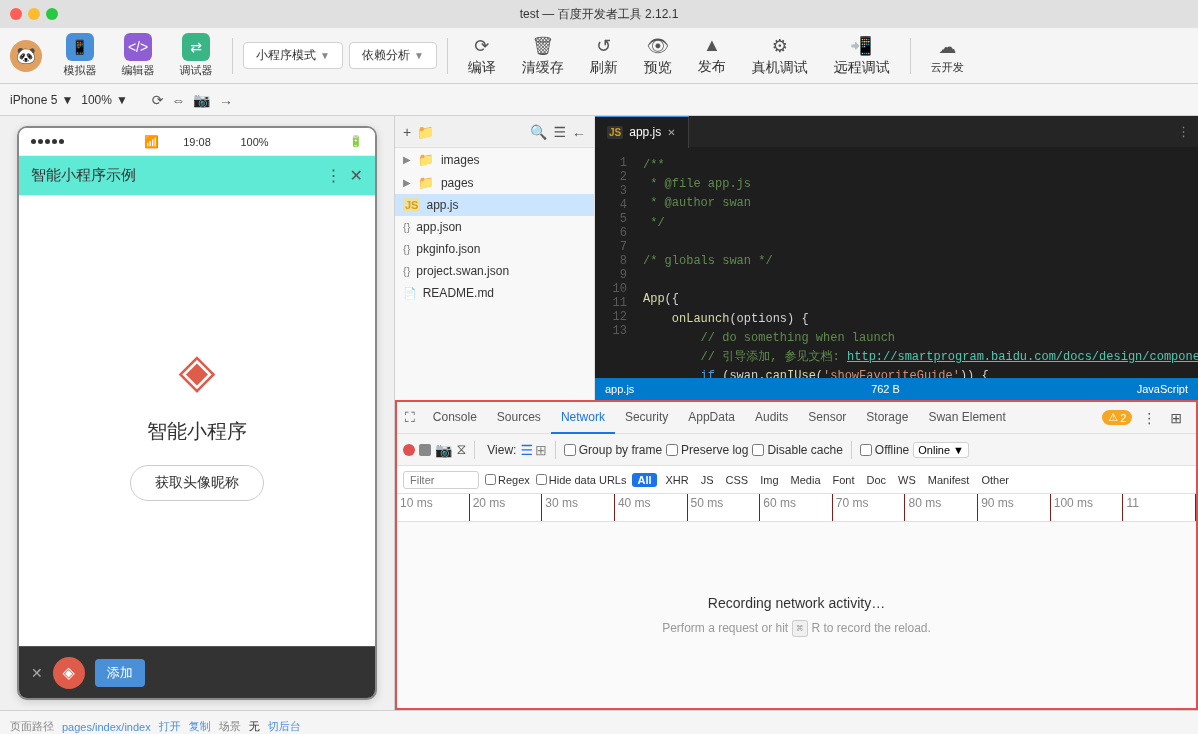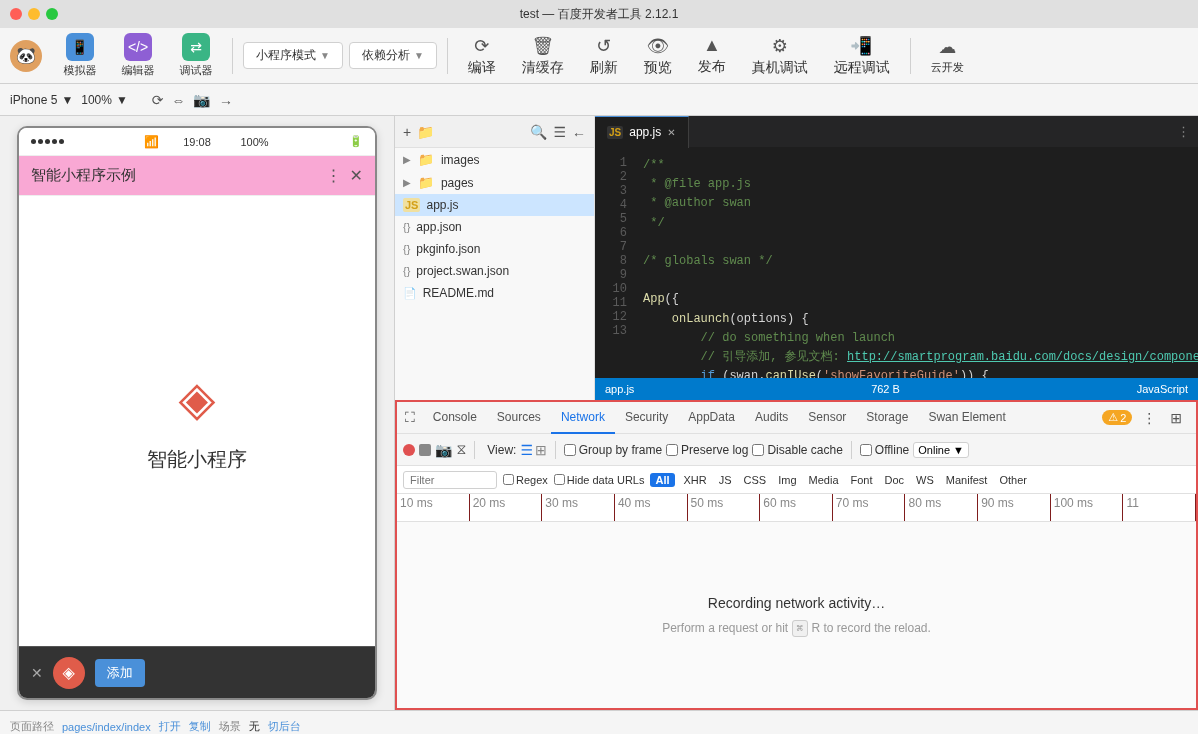--- a/index.html
+++ b/index.html
@@ -43,21 +43,21 @@
     
     #main { display: flex; height: calc(734px - 28px - 56px - 32px - 24px); }
 
     
     #simulator { width: 395px; background: #f0f0f0; border-right: 1px solid #d0d0d0; position: relative; display: flex; flex-direction: column; }
     #phone-frame { margin: 10px auto; width: 360px; background: white; border-radius: 10px; border: 2px solid #888; box-shadow: 0 2px 8px rgba(0,0,0,0.15); flex: 1; overflow: hidden; display: flex; flex-direction: column; }
     #phone-statusbar { height: 28px; background: white; display: flex; align-items: center; justify-content: space-between; padding: 0 12px; font-size: 11px; color: #333; border-bottom: 1px solid #eee; }
     .phone-dots { display: flex; gap: 2px; }
     .phone-dot { width: 5px; height: 5px; border-radius: 50%; background: #333; }
     .wifi-icon { font-size: 12px; }
-    #phone-titlebar { height: 40px; background: #f9a8d4; border-bottom: 1px solid #eee; display: flex; align-items: center; justify-content: space-between; padding: 0 12px; }
+    #phone-titlebar { height: 40px; background: #5eead4; border-bottom: 1px solid #eee; display: flex; align-items: center; justify-content: space-between; padding: 0 12px; }
     #phone-titlebar .icons { display: flex; gap: 8px; color: #555; font-size: 16px; }
     #phone-content { flex: 1; display: flex; flex-direction: column; align-items: center; justify-content: center; gap: 20px; }
     .smartprogram-logo { font-size: 48px; color: #e05c4a; }
     .smartprogram-text { font-size: 20px; color: #333; font-weight: 500; }
     .btn-getavatar { border: 1px solid #ccc; border-radius: 20px; padding: 8px 24px; font-size: 14px; color: #333; background: white; cursor: pointer; }
     #phone-bottom { height: 52px; background: #333; display: flex; align-items: center; padding: 0 12px; gap: 10px; border-top: 1px solid #555; }
     .close-x { color: #aaa; font-size: 14px; cursor: pointer; }
     .follow-logo { width: 32px; height: 32px; background: #e05c4a; border-radius: 50%; display: flex; align-items: center; justify-content: center; color: white; font-size: 16px; }
     .follow-text { color: white; font-size: 13px; flex: 1; }
     .add-btn { background: #4a90d9; color: white; border-radius: 4px; padding: 5px 12px; font-size: 13px; cursor: pointer; }
@@ -119,21 +119,21 @@
     .view-icons { display: flex; gap: 2px; }
     .view-icon { font-size: 14px; color: #888; cursor: pointer; }
     .view-icon.active { color: #1a73e8; }
     .nt-sep { width: 1px; height: 18px; background: #d0d0d0; margin: 0 4px; }
     .nt-checkbox { display: flex; align-items: center; gap: 3px; color: #333; cursor: pointer; }
     .nt-checkbox input { width: 12px; height: 12px; }
     .offline-select { border: 1px solid #d0d0d0; border-radius: 3px; font-size: 11px; padding: 1px 4px; background: white; cursor: pointer; display: flex; align-items: flex-end; gap: 3px; }
 
     
     #filter-bar { height: 28px; background: white; border-bottom: 1px solid #e0e0e0; display: flex; align-items: center; padding: 0 6px; gap: 6px; font-size: 11px; }
-    #filter-input { border: 1px solid #d0d0d0; border-radius: 3px; padding: 2px 6px; font-size: 11px; width: 94px; }
+    #filter-input { border: 1px solid #d0d0d0; border-radius: 3px; padding: 2px 6px; font-size: 11px; width: 76px; }
     .filter-checkbox { display: flex; align-items: center; gap: 2px; color: #333; }
     .filter-checkbox input { width: 11px; height: 11px; }
     .filter-all { background: #1a73e8; color: white; border-radius: 3px; padding: 1px 5px; font-size: 11px; font-weight: bold; cursor: pointer; }
     .filter-type { color: #333; cursor: pointer; padding: 1px 3px; }
 
     
     #timeline { height: 28px; background: white; border-bottom: 1px solid #e0e0e0; display: flex; align-items: center; padding: 0; overflow: hidden; }
     .timeline-ruler { display: flex; flex: 1; height: 100%; }
     .tl-mark { flex: 1; border-right: 1px solid #7f1d1d; display: flex; align-items: flex-start; padding-top: 2px; font-size: 12px; color: #888; padding-left: 3px; }
 
@@ -258,20 +258,21 @@
       <div id="phone-titlebar">
         <span style="font-size:15px;font-weight:500;color:#333;">智能小程序示例</span>
         <div class="icons">
           <span>⋮</span>
           <span>✕</span>
         </div>
       </div>
       <div id="phone-content">
         <div class="smartprogram-logo">◈</div>
         <div class="smartprogram-text">智能小程序</div>
+        <button class="btn-getavatar">获取头像昵称</button>
       </div>
       <div id="phone-bottom">
         <span class="close-x">✕</span>
         <div class="follow-logo">◈</div>
         <div class="add-btn">添加</div>
       </div>
     </div>
   </div>
 
   <div id="editor-area">

